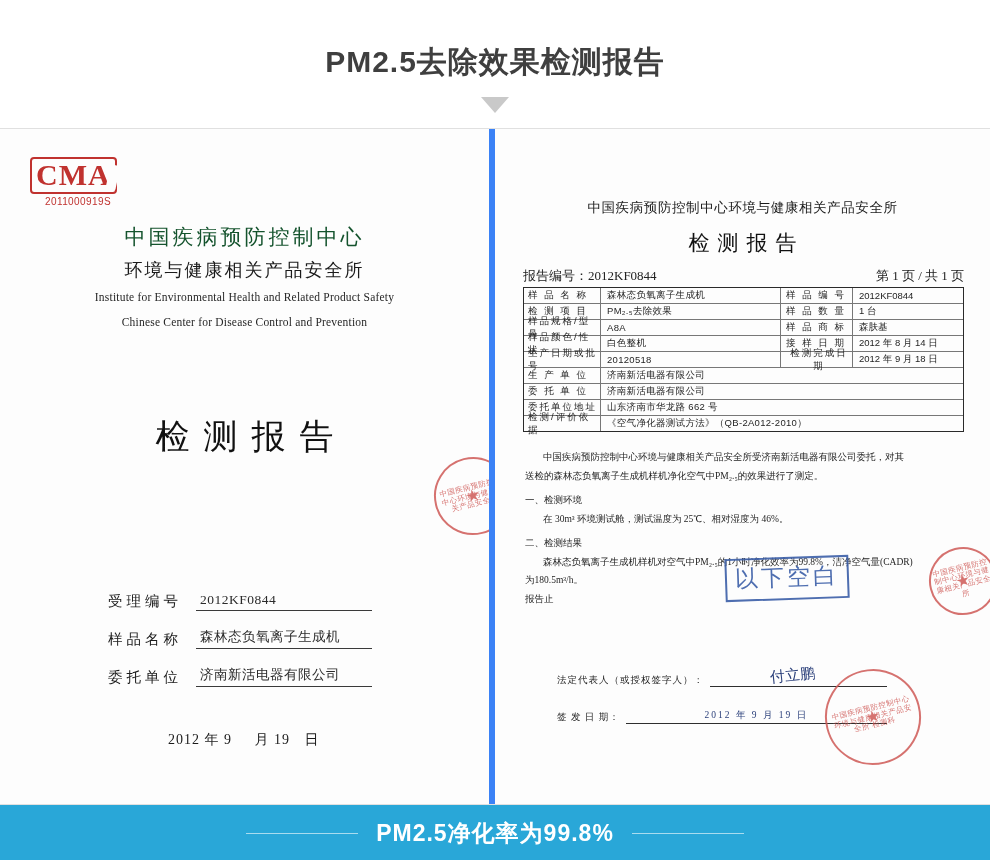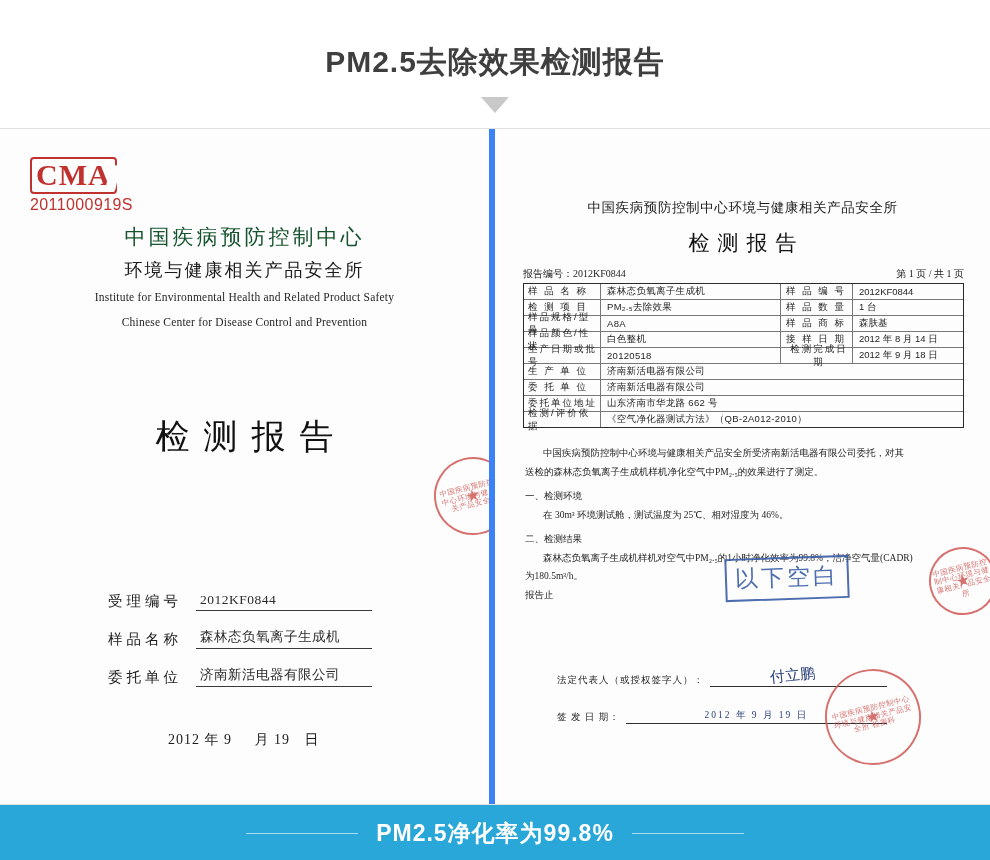--- a/index.html
+++ b/index.html
@@ -81,21 +81,21 @@
     position: absolute;
     right: -3px;
     top: 6px;
     width: 10px;
     height: 24px;
     background: #fdfdfd;
     transform: rotate(12deg);
   }
   .ma-code {
     font-family: "Liberation Sans", sans-serif;
-    font-size: 16px;
+    font-size: 10px;
     letter-spacing: 0.4px;
     margin-top: 2px;
     text-align: center;
   }
   
   .lt-org {
     text-align: center;
     margin-top: 92px;
   }
   .lt-org .cn1 {
@@ -224,21 +224,21 @@
     font-size: 21px;
     letter-spacing: 8px;
     margin-top: 12px;
     color: #111;
     padding-left: 8px;
   }
   .rt-meta {
     display: flex;
     justify-content: space-between;
     font-family: "Liberation Serif", serif;
-    font-size: 10px;
+    font-size: 13px;
     color: #222;
     margin: 10px 26px 2px 28px;
   }
   .rt-table {
     margin: 0 26px 0 28px;
     border: 1.5px solid #2a2a2a;
     border-bottom-width: 1.5px;
     font-family: Liberation Sans, sans-serif;
     font-size: 9.5px;
     color: #1e1e1e;

